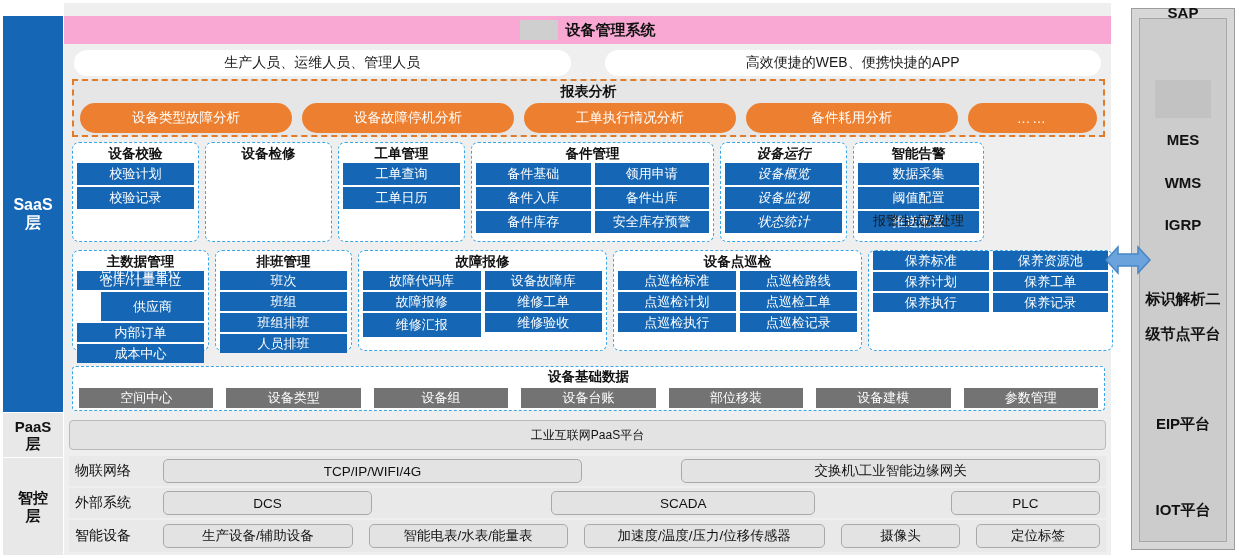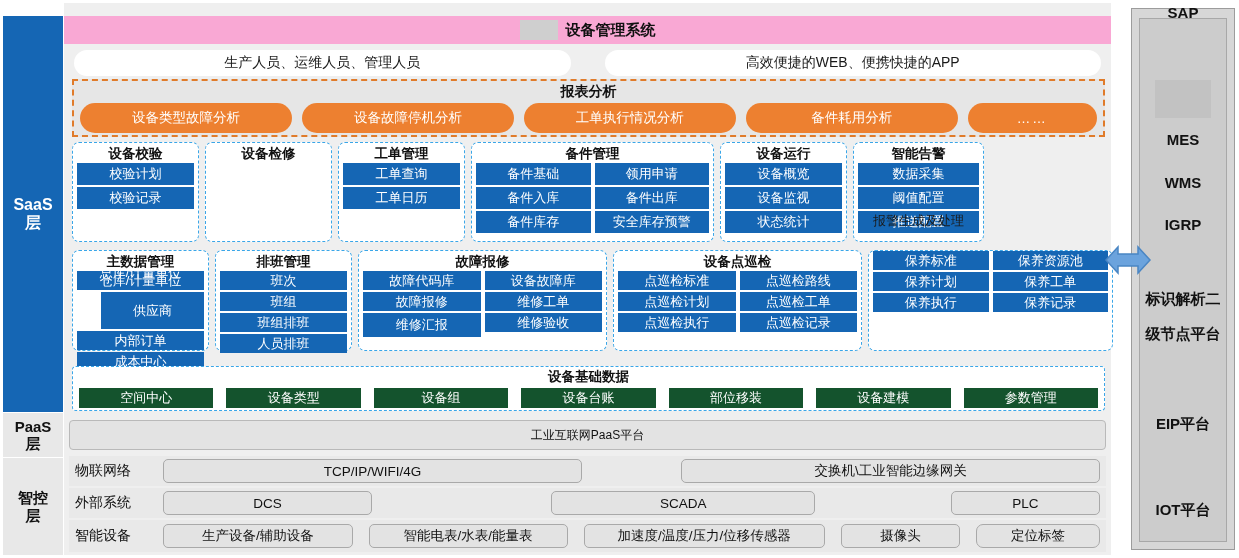--- a/index.html
+++ b/index.html
@@ -50,21 +50,21 @@
 
   
   .overlap-title{position:absolute;left:0;right:0;text-align:center;font-size:13px;color:#fff;
       line-height:15px;z-index:2;pointer-events:none;}
 
   
   .base-band{position:absolute;left:8px;top:363px;width:1033px;height:45px;
       border:1.6px dashed #3aa6e8;border-radius:4px;background:#fff;box-sizing:border-box;}
   .base-title{text-align:center;font-size:13.5px;font-weight:bold;color:#111;margin-top:1px;}
   .base-chips{position:absolute;left:6px;right:6px;top:21px;height:20px;display:flex;gap:13px;}
-  .base-chip{flex:1;background:#14532d;color:#fff;font-size:13px;display:flex;
+  .base-chip{flex:1;background:#737373;color:#fff;font-size:13px;display:flex;
       align-items:center;justify-content:center;}
 
   
   .paas-band{position:absolute;left:5px;top:417px;width:1037px;height:30px;background:#e3e3e3;
       border:1px solid #b9b9b9;border-radius:4px;box-sizing:border-box;
       display:flex;align-items:center;justify-content:center;font-size:12px;color:#111;}
 
   
   .ctrl-row{position:absolute;left:5px;width:1037px;background:#e9e9e9;display:flex;align-items:center;
       box-sizing:border-box;padding:0 6px;gap:16px;}
@@ -161,21 +161,21 @@
             <div class="chiprow">
               <div class="chip" style="height: 22px;">备件入库</div>
               <div class="chip" style="height: 22px;">备件出库</div>
             </div>
             <div class="chiprow">
               <div class="chip" style="height: 22px;">备件库存</div>
               <div class="chip" style="height: 22px;">安全库存预警</div>
             </div>
           </div>
         </div>
-        <div class="card" style="left: 656px; top: 139px; width: 127px; height: 100px;">
+        <div class="card" style="left: 656px; top: 139px; width: 127px; height: 100px; font-style: italic;">
           <div class="card-title">设备运行</div>
           <div class="chips">
             <div class="chiprow">
               <div class="chip" style="height: 22px;">设备概览</div>
             </div>
             <div class="chiprow">
               <div class="chip" style="height: 22px;">设备监视</div>
             </div>
             <div class="chiprow">
               <div class="chip" style="height: 22px;">状态统计</div>
@@ -199,21 +199,21 @@
         </div>
       </div>
     <div id="row2">
         <div class="card" style="left: 8px; top: 247px; width: 137px; height: 101px;">
           <div class="card-title">主数据管理</div>
           <div class="chips">
             <div class="chiprow">
               <div class="chip" style="height: 19px;">仓库/计量单位</div>
             </div>
             <div class="chiprow">
-              <div class="chip" style="height: 37px; margin-left: 24px;">供应商</div>
+              <div class="chip" style="height: 29px; margin-left: 24px;">供应商</div>
             </div>
             <div class="chiprow">
               <div class="chip" style="height: 19px;">内部订单</div>
             </div>
             <div class="chiprow">
               <div class="chip" style="height: 19px;">成本中心</div>
             </div>
           </div>
           <div class="overlap-title" style="top: 14px;">总库/计量单位</div>
         </div>
@@ -315,21 +315,21 @@
           <div class="gbtn" style="flex: 2.4 1 0%;">SCADA</div>
           <div style="flex: 0.95 1 0%;"></div>
           <div class="gbtn" style="flex: 1.35 1 0%;">PLC</div>
         </div>
         <div class="ctrl-row" style="top: 517px; height: 32px;">
           <div class="ctrl-label">智能设备</div>
           <div class="gbtn" style="flex: 2 1 0%;">生产设备/辅助设备</div>
           <div class="gbtn" style="flex: 2.1 1 0%;">智能电表/水表/能量表</div>
           <div class="gbtn" style="flex: 2.55 1 0%;">加速度/温度/压力/位移传感器</div>
           <div class="gbtn" style="flex: 1.25 1 0%;">摄像头</div>
-          <div class="gbtn" style="flex: 1.3 1 0%; border-radius: 7px;">定位标签</div>
+          <div class="gbtn" style="flex: 1.3 1 0%;">定位标签</div>
         </div>
       </div>
   </div>
 
   <div class="erp-outer"></div>
   <div class="erp-inner"></div>
   <div class="erp-ph"></div>
   <div id="erp-items">
       <div class="erp-item" style="top: 4px;">SAP</div>
       <div class="erp-item" style="top: 131px;">MES</div>

